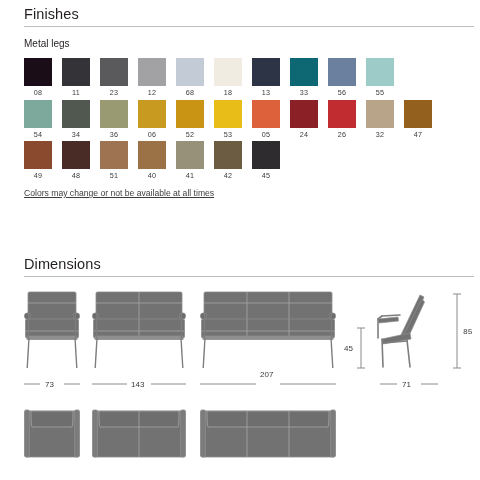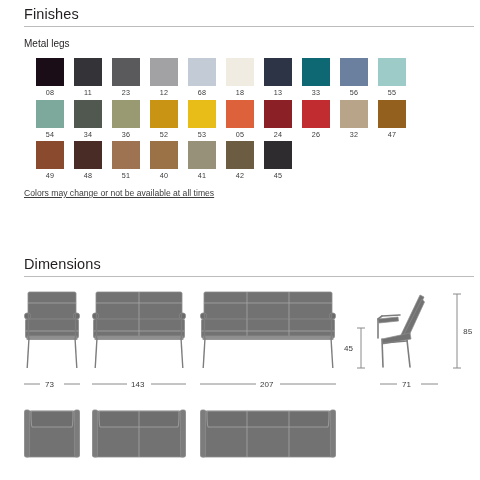--- a/index.html
+++ b/index.html
@@ -42,21 +42,20 @@
     margin: 11px 0 0 24px;
     font-size: 10px;
     font-weight: 400;
     color: #231f20;
     line-height: 1.2;
   }
 
   
   .swatch-rows {
     margin-top: 8px;
-    margin-left: 12px;
   }
   .swatch-row {
     display: flex;
     margin-left: 24px;
     margin-bottom: 3px;
   }
   .swatch-cell {
     width: 28px;
     margin-right: 10px;
     display: flex;
@@ -169,20 +168,24 @@
           <span class="swatch-chip" style="background: rgb(124, 169, 156);"></span>
           <span class="swatch-code">54</span>
         </div>
         <div class="swatch-cell">
           <span class="swatch-chip" style="background: rgb(80, 88, 79);"></span>
           <span class="swatch-code">34</span>
         </div>
         <div class="swatch-cell">
           <span class="swatch-chip" style="background: rgb(154, 154, 114);"></span>
           <span class="swatch-code">36</span>
+        </div>
+        <div class="swatch-cell">
+          <span class="swatch-chip" style="background: rgb(200, 155, 32);"></span>
+          <span class="swatch-code">06</span>
         </div>
         <div class="swatch-cell">
           <span class="swatch-chip" style="background: rgb(201, 148, 19);"></span>
           <span class="swatch-code">52</span>
         </div>
         <div class="swatch-cell">
           <span class="swatch-chip" style="background: rgb(232, 189, 24);"></span>
           <span class="swatch-code">53</span>
         </div>
         <div class="swatch-cell">
@@ -365,21 +368,21 @@
         <line x1="59" y1="1" x2="94" y2="1" stroke="#8a8a8a" stroke-width="1"></line>
       </svg>
       <span class="dim-label" style="left:131px; bottom:2px;">143</span>
     </div>
 
     <div>
       <svg style="position:absolute; left:200px; bottom:6px;" width="136" height="2">
         <line x1="0" y1="1" x2="56" y2="1" stroke="#8a8a8a" stroke-width="1"></line>
         <line x1="80" y1="1" x2="136" y2="1" stroke="#8a8a8a" stroke-width="1"></line>
       </svg>
-      <span class="dim-label" style="left:260px; bottom:2px;">207</span>
+      <span class="dim-label" style="left:260px; bottom:12px;">207</span>
     </div>
 
     <div>
       <svg style="position:absolute; left:380px; bottom:6px;" width="58" height="2">
         <line x1="0" y1="1" x2="17" y2="1" stroke="#8a8a8a" stroke-width="1"></line>
         <line x1="41" y1="1" x2="58" y2="1" stroke="#8a8a8a" stroke-width="1"></line>
       </svg>
       <span class="dim-label" style="left:402px; bottom:2px;">71</span>
     </div>
   </div>

